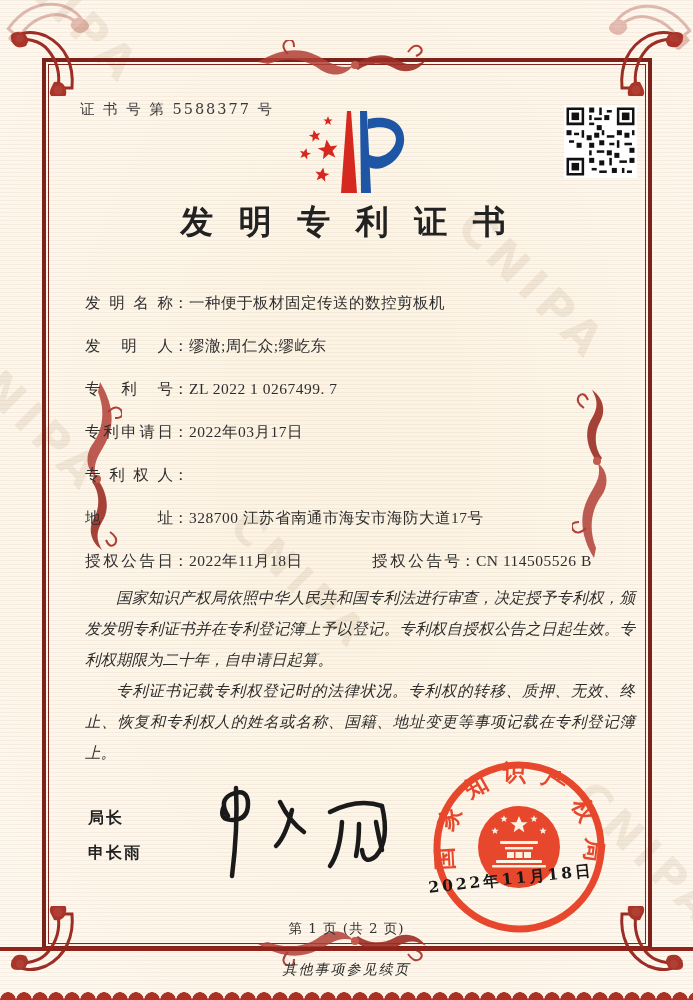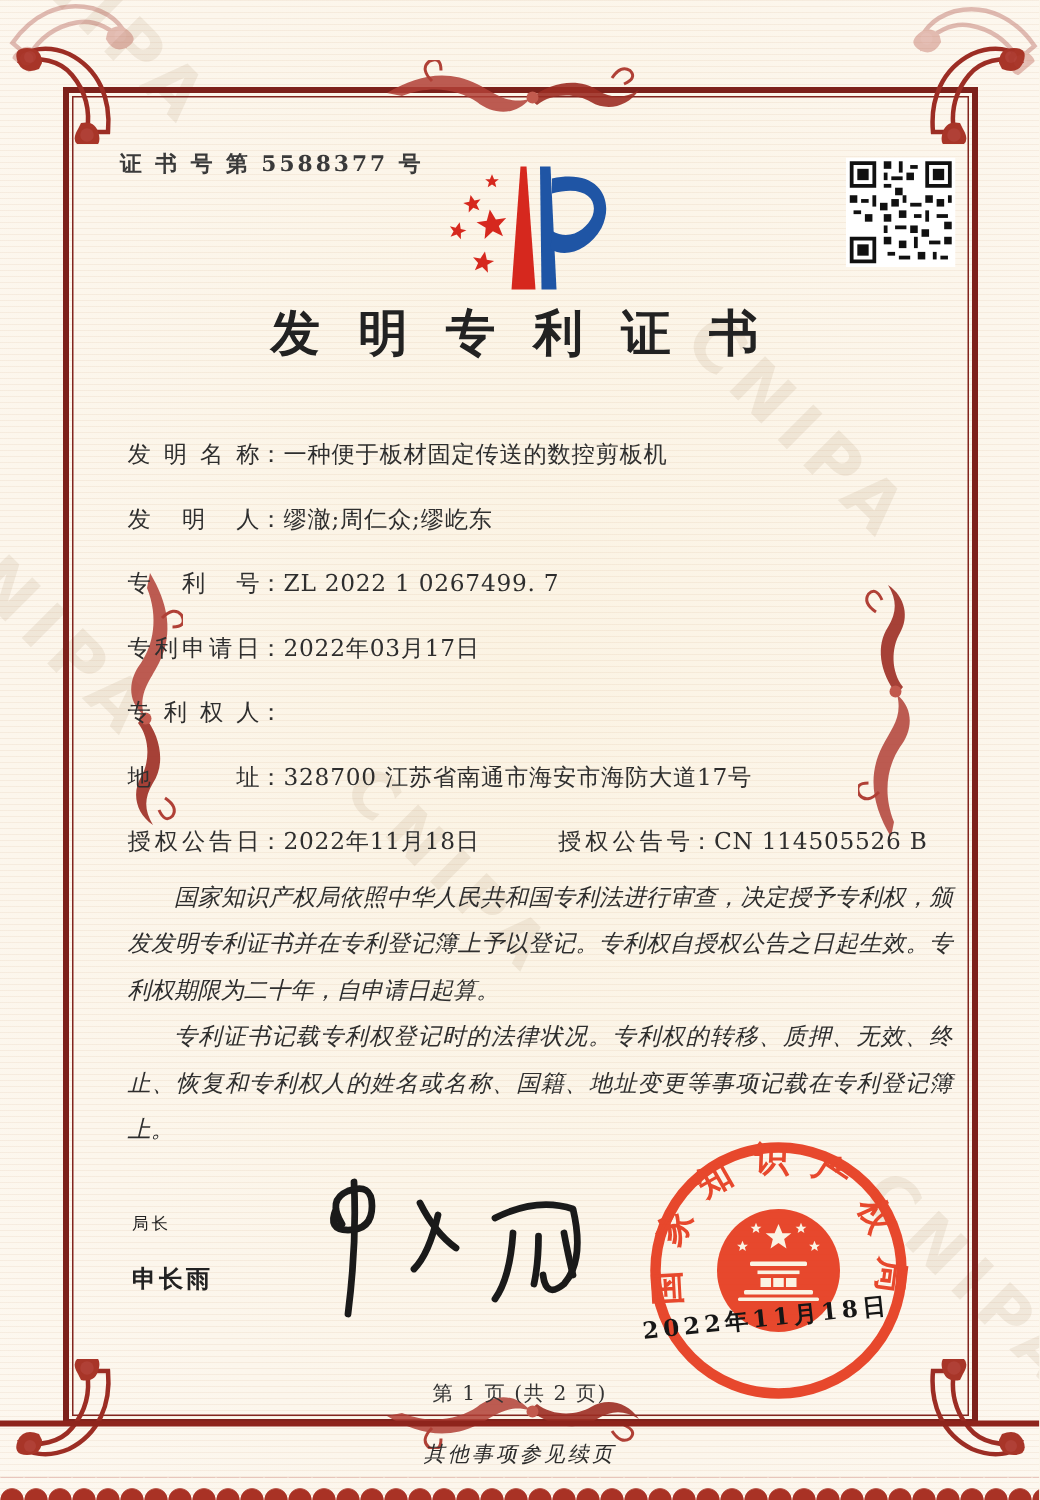--- a/index.html
+++ b/index.html
@@ -36,53 +36,53 @@
     border:4px solid #7d211b;
   }
   .border-inner{
     position:absolute;inset:2px;
     border:1px solid #82251e;
   }
   .flourish{position:absolute;pointer-events:none;}
   
   .cert-no{
     position:absolute;left:80px;top:100px;
-    font-size:14.5px;color:#3a3a3a;letter-spacing:2px;font-weight:bold;
+    font-size:14.5px;color:#3a3a3a;letter-spacing:2px;
   }
   .logo{position:absolute;left:288px;top:106px;}
   .qr{position:absolute;left:564px;top:105px;}
   .title{
     position:absolute;left:0;right:0;top:200px;
     text-align:center;font-size:33px;font-weight:bold;color:#222;
     letter-spacing:7px;
   }
   
   .fields{
     position:absolute;left:85px;right:56px;top:292px;
     font-size:15.5px;color:#2e2e2e;
   }
   .field-row{display:flex;margin-bottom:21px;line-height:22px;}
   .f-label{
     width:88px;flex:0 0 88px;display:inline-block;
     text-align:justify;text-align-last:justify;
   }
   .f-colon{flex:0 0 16px;}
-  .f-value{flex:1;letter-spacing:0.5px;}
+  .f-value{flex:1;letter-spacing:0.5px;font-family:Liberation Serif, serif;}
   .field-pair{display:flex;gap:19px;}
   .field-pair .half{display:flex;}
   .field-pair .half.left{width:268px;flex:0 0 268px;}
   
   .paras{
     position:absolute;left:85px;right:58px;top:583px;
     font-size:15.5px;line-height:31px;color:#2e2e2e;
     text-align:justify;
   }
   .paras p{margin:0;text-indent:2em;font-style:italic;}
   
-  .sig-title{position:absolute;left:88px;top:808px;font-size:11px;color:#222;letter-spacing:2px;}
+  .sig-title{position:absolute;left:88px;top:808px;font-size:16px;color:#222;letter-spacing:2px;font-weight:bold;}
   .sig-name{position:absolute;left:88px;top:843px;font-size:16px;color:#222;letter-spacing:2px;font-weight:bold;}
   .signature-svg{position:absolute;left:192px;top:782px;}
   
   .seal-svg{position:absolute;left:424px;top:752px;}
   .seal-date{
     position:absolute;left:428px;top:868px;width:185px;
     font-size:15.5px;font-weight:bold;color:#161616;
     letter-spacing:3px;transform:rotate(-6deg);white-space:nowrap;
     z-index:5;
   }

